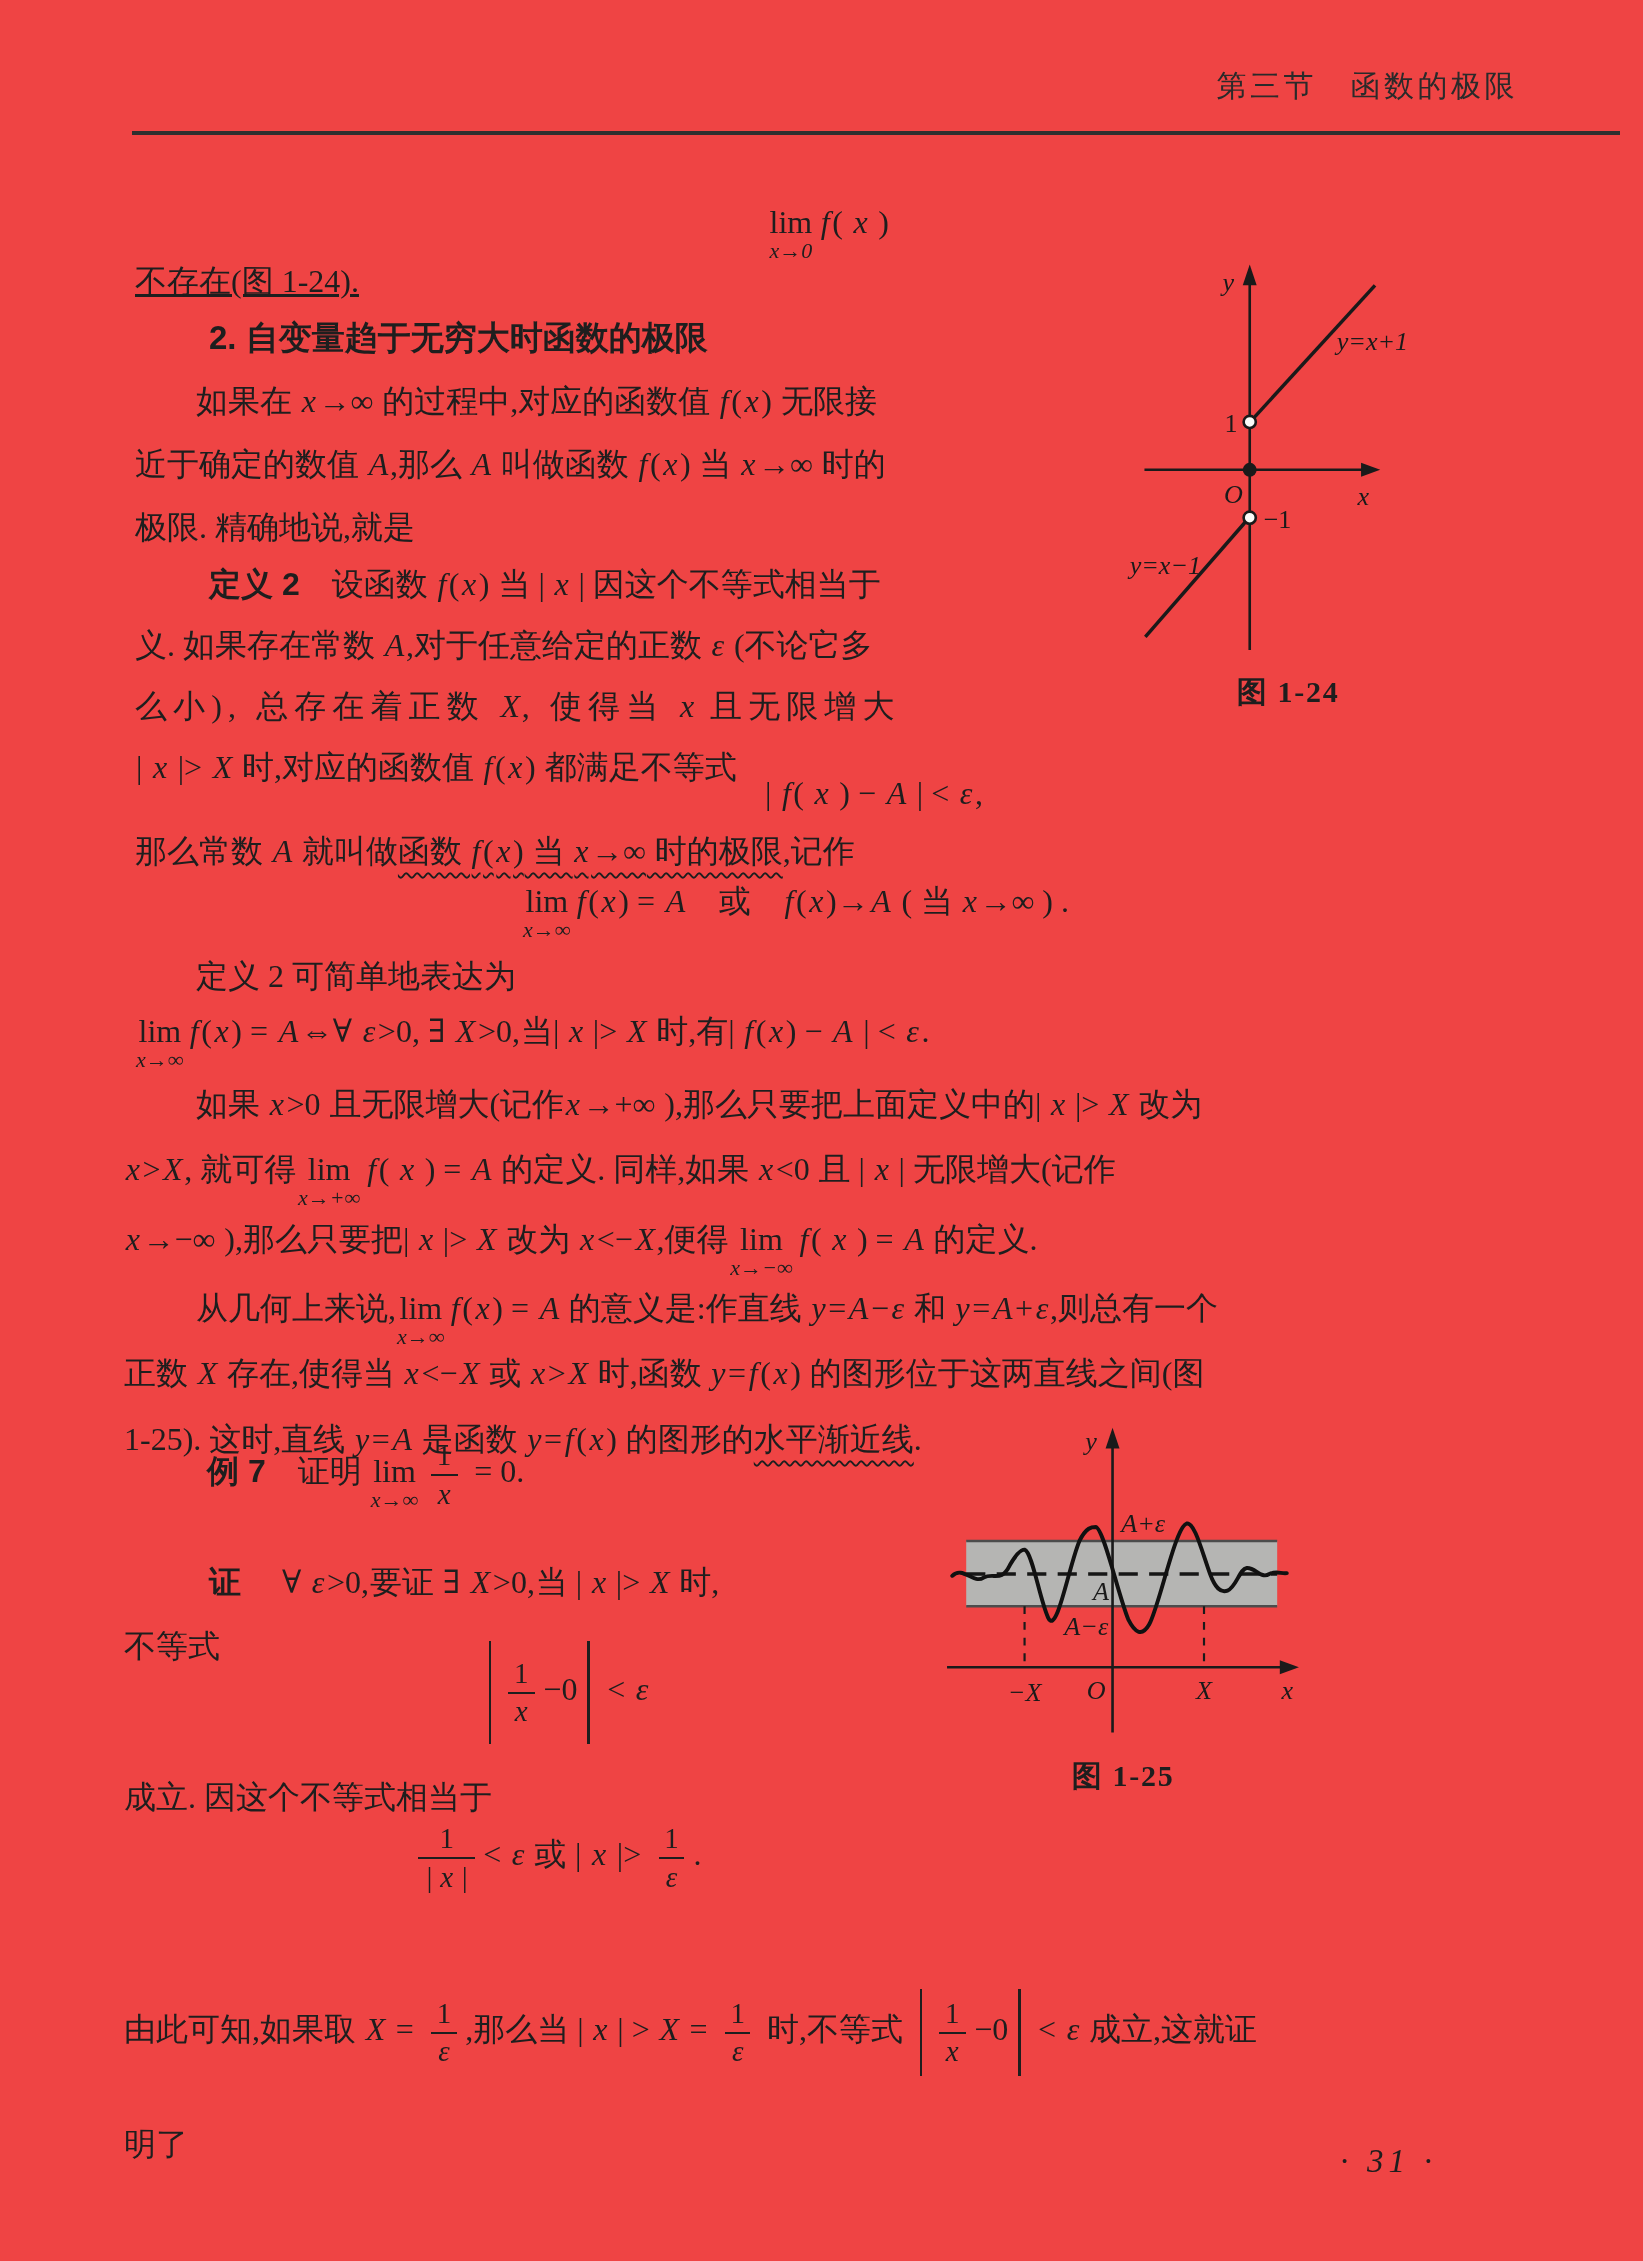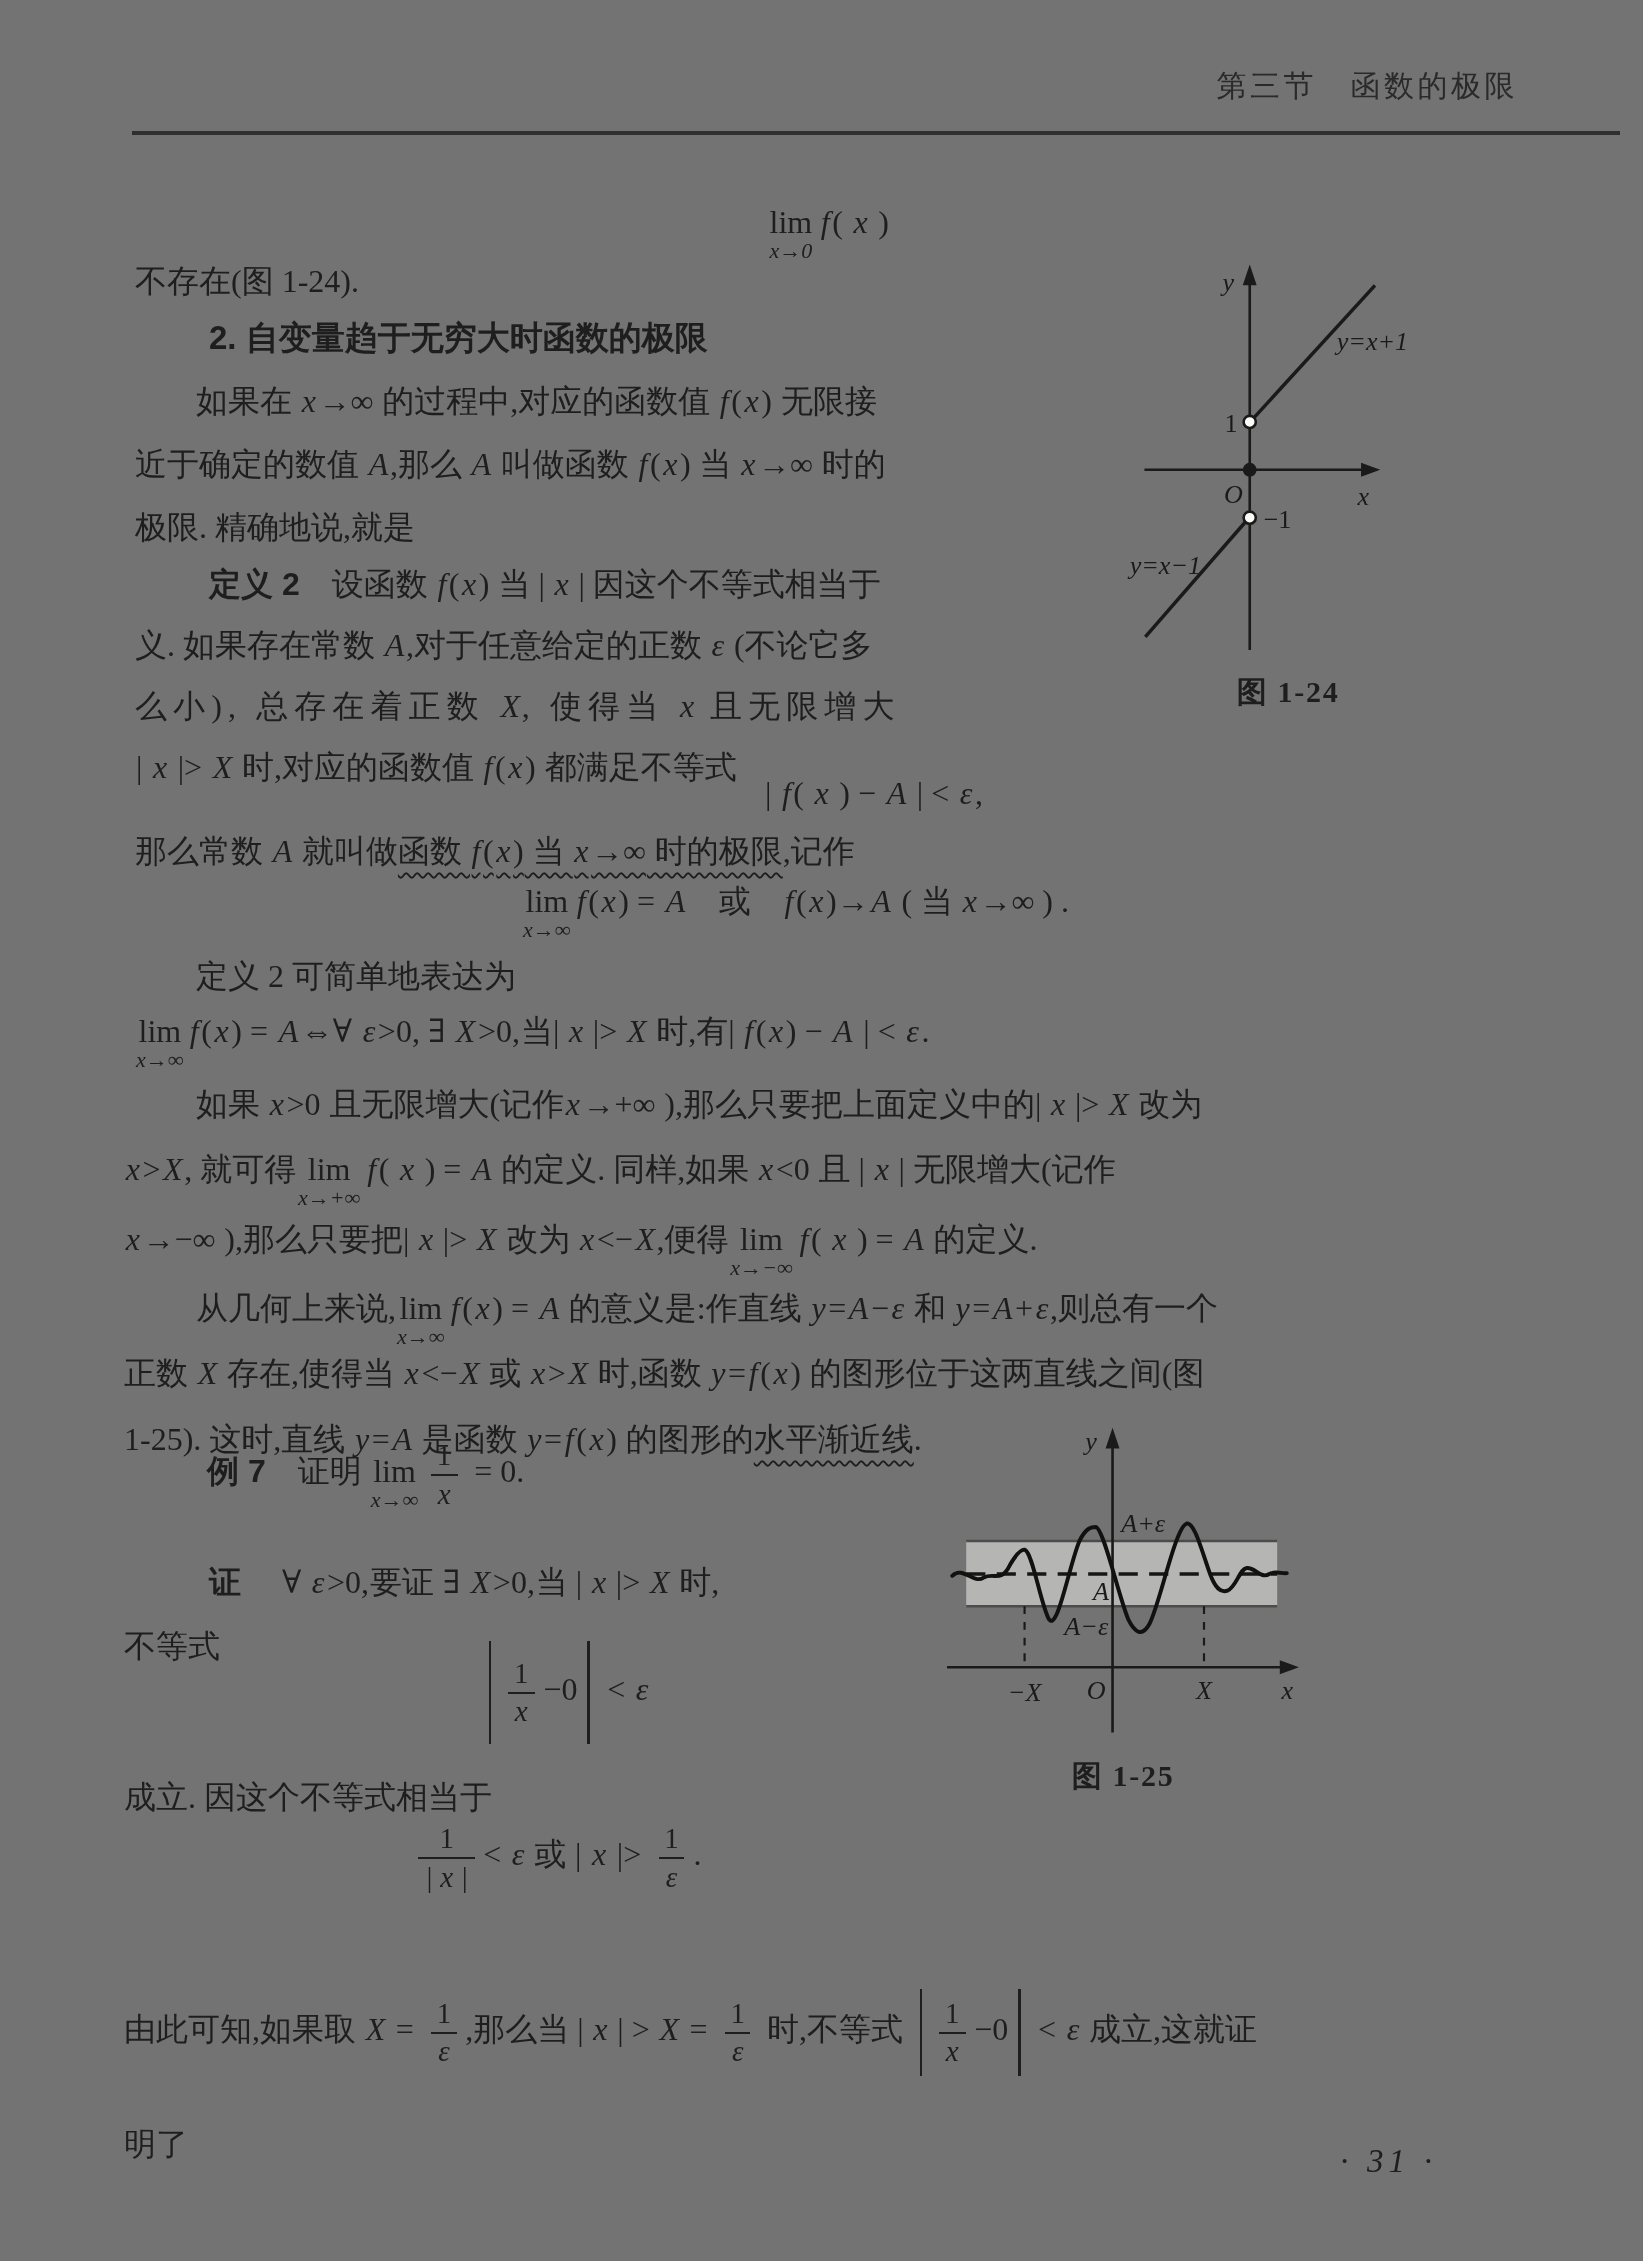--- a/index.html
+++ b/index.html
@@ -1,18 +1,18 @@
 <!DOCTYPE html>
 <html style="font-size:14px"><head>
 <meta charset="utf-8">
 <style>
   html,body { margin:0; padding:0; background:#e8e8e6; }
   .page {
     position:relative; width:1643px; height:2261px; margin:0 auto;
-    background:#737373; color:#1e1e1e; overflow:hidden;
+    background:#ef4444; color:#1e1e1e; overflow:hidden;
     font-family:"Liberation Serif","DejaVu Serif",serif;
   }
   .hdr {
     position:absolute; left:870px; top:66px; width:648px;
     text-align:right; font-size:30px; letter-spacing:3.5px; color:#2a2a2a;
   }
   .rule { position:absolute; left:132px; top:131px; width:1488px; height:3.5px; background:#2f2f2f; }
   .tl { position:absolute; font-size:32px; line-height:1.3; white-space:nowrap; }
   .tl.bold-line { font-size:33px; }
   .c { font-style:normal; }
@@ -40,21 +40,21 @@
 </style>
 </head>
 <body>
 
 <div class="page">
 
   <div class="hdr">第三节　函数的极限</div>
   <div class="rule"></div>
 
   <div class="tl" style="left:766px; top:202px;"><span class="lim"><span class="limw">lim</span><span class="sub">x→0</span></span><span class="i">f</span><span class="m">( </span><span class="i">x</span><span class="m"> )</span></div>
-  <div class="tl" style="left:135px; top:261px;"><span class="c">不存在(图 1-24).</span></div>
+  <div class="tl" style="left:135px; top:261px;text-decoration:underline;"><span class="c">不存在(图 1-24).</span></div>
   <div class="tl bold-line" style="left:209px; top:317px;"><span class="b">2.  自变量趋于无穷大时函数的极限</span></div>
   <div class="tl" style="left:196px; top:381px;"><span class="c">如果在 </span><span class="i">x</span><span class="m">→∞</span><span class="c"> 的过程中,对应的函数值 </span><span class="i">f</span><span class="m">(</span><span class="i">x</span><span class="m">)</span><span class="c"> 无限接</span></div>
   <div class="tl" style="left:135px; top:444px;"><span class="c">近于确定的数值 </span><span class="i">A</span><span class="c">,那么 </span><span class="i">A</span><span class="c"> 叫做函数 </span><span class="i">f</span><span class="m">(</span><span class="i">x</span><span class="m">)</span><span class="c"> 当 </span><span class="i">x</span><span class="m">→∞</span><span class="c"> 时的</span></div>
   <div class="tl" style="left:135px; top:507px;"><span class="c">极限. 精确地说,就是</span></div>
   <div class="tl" style="left:209px; top:564px;"><span class="b">定义 2</span><span class="c">　设函数 </span><span class="i">f</span><span class="m">(</span><span class="i">x</span><span class="m">)</span><span class="c"> 当 | </span><span class="i">x</span><span class="c"> | 因这个不等式相当于</span></div>
   <div class="tl" style="left:135px; top:625px;"><span class="c">义. 如果存在常数 </span><span class="i">A</span><span class="c">,对于任意给定的正数 </span><span class="i">ε</span><span class="c"> (不论它多</span></div>
   <div class="tl sp" style="left:135px; top:686px;"><span class="c">么小), 总存在着正数 </span><span class="i">X</span><span class="c">, 使得当 </span><span class="i">x</span><span class="c"> 且无限增大</span></div>
   <div class="tl" style="left:135px; top:747px;"><span class="m">| </span><span class="i">x</span><span class="m"> |&gt; </span><span class="i">X</span><span class="c"> 时,对应的函数值 </span><span class="i">f</span><span class="m">(</span><span class="i">x</span><span class="m">)</span><span class="c"> 都满足不等式</span></div>
   <div class="tl" style="left:764px; top:773px;"><span class="m">| </span><span class="i">f</span><span class="m">( </span><span class="i">x</span><span class="m"> ) − </span><span class="i">A</span><span class="m"> | &lt; </span><span class="i">ε</span><span class="m">,</span></div>
   <div class="tl" style="left:135px; top:831px;"><span class="c">那么常数 </span><span class="i">A</span><span class="c"> 就叫做</span><span class="c u">函数 </span><span class="i u">f</span><span class="m u">(</span><span class="i u">x</span><span class="m u">)</span><span class="c u"> 当 </span><span class="i u">x</span><span class="m u">→∞</span><span class="c u"> 时的极限</span><span class="c">,记作</span></div>

